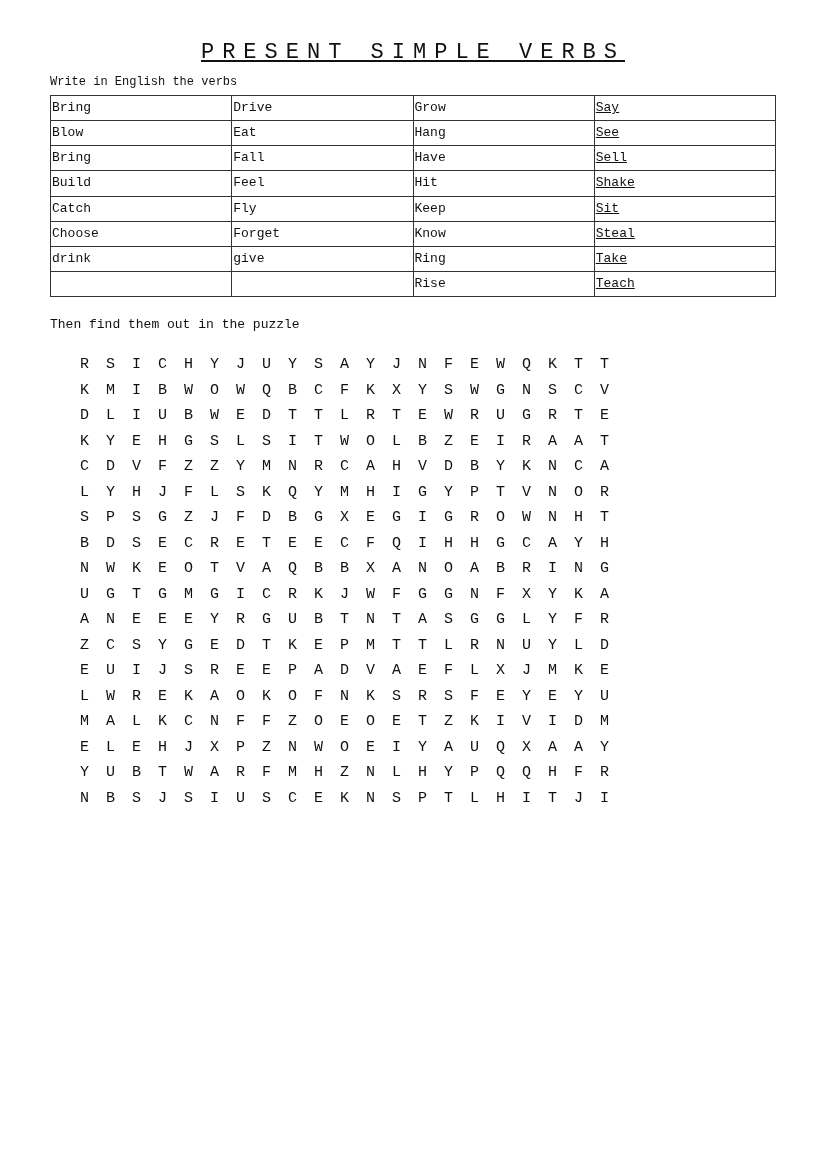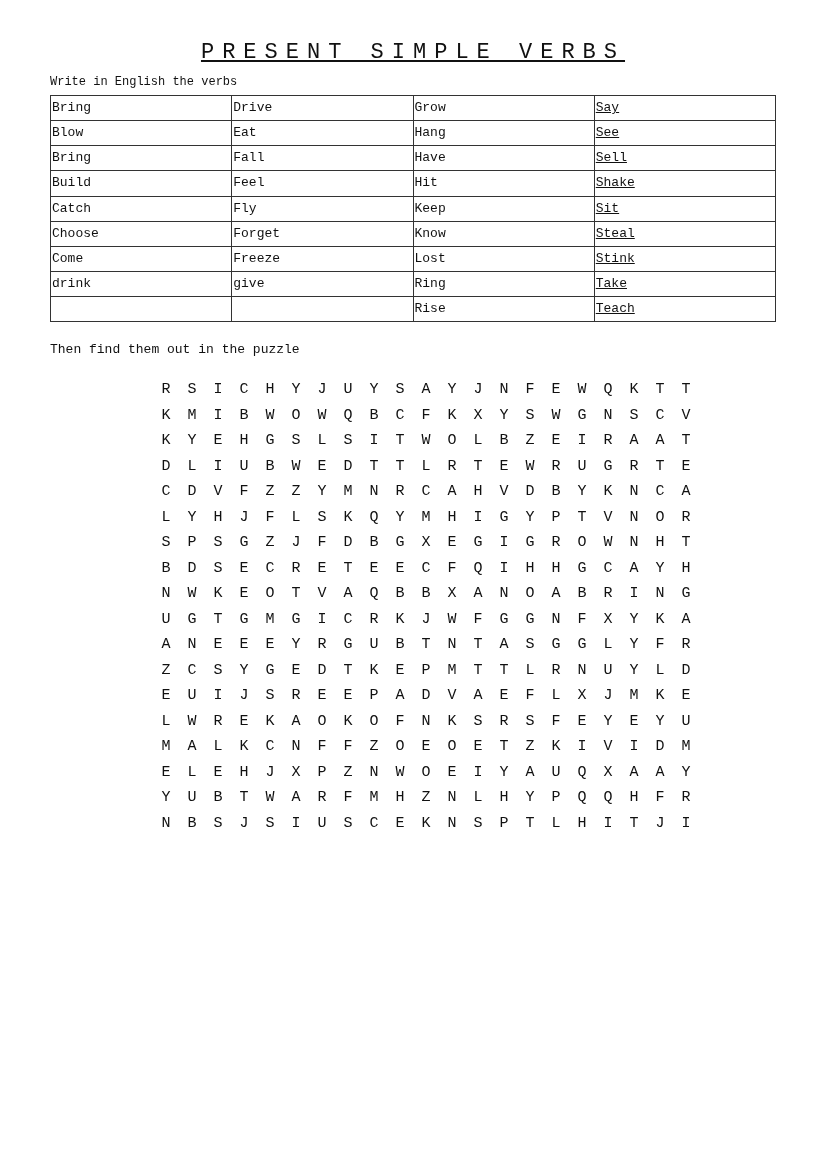--- a/index.html
+++ b/index.html
@@ -50,21 +50,20 @@
     }
     .word-search {
       font-family: 'Courier New', Courier, monospace;
       font-size: 15px;
       letter-spacing: 4px;
       line-height: 1.7;
       padding-left: 30px;
     }
     .word-search div {
       white-space: pre;
-      text-align: center;
     }
     .page-container {
       position: relative;
     }
   </style>
 </head>
 <body>
 
 <div class="page-container">
 
@@ -104,47 +103,41 @@
           <td>Keep</td>
           <td>Sit</td>
         </tr>
         <tr>
           <td>Choose</td>
           <td>Forget</td>
           <td>Know</td>
           <td>Steal</td>
         </tr>
         <tr>
-          <td>Come</td>
-          <td>Freeze</td>
-          <td>Lost</td>
-          <td>Stink</td>
-        </tr>
-        <tr>
           <td>drink</td>
           <td>give</td>
           <td>Ring</td>
           <td>Take</td>
         </tr>
         <tr>
           <td></td>
           <td></td>
           <td>Rise</td>
           <td>Teach</td>
         </tr>
       </tbody>
   </table>
 
   <p class="find-text">Then find them out in the puzzle</p>
 
   <div class="word-search" id="word-search">
       <div>R S I C H Y J U Y S A Y J N F E W Q K T T</div>
       <div>K M I B W O W Q B C F K X Y S W G N S C V</div>
+      <div>D L I U B W E D T T L R T E W R U G R T E</div>
       <div>K Y E H G S L S I T W O L B Z E I R A A T</div>
-      <div>D L I U B W E D T T L R T E W R U G R T E</div>
       <div>C D V F Z Z Y M N R C A H V D B Y K N C A</div>
       <div>L Y H J F L S K Q Y M H I G Y P T V N O R</div>
       <div>S P S G Z J F D B G X E G I G R O W N H T</div>
       <div>B D S E C R E T E E C F Q I H H G C A Y H</div>
       <div>N W K E O T V A Q B B X A N O A B R I N G</div>
       <div>U G T G M G I C R K J W F G G N F X Y K A</div>
       <div>A N E E E Y R G U B T N T A S G G L Y F R</div>
       <div>Z C S Y G E D T K E P M T T L R N U Y L D</div>
       <div>E U I J S R E E P A D V A E F L X J M K E</div>
       <div>L W R E K A O K O F N K S R S F E Y E Y U</div>

